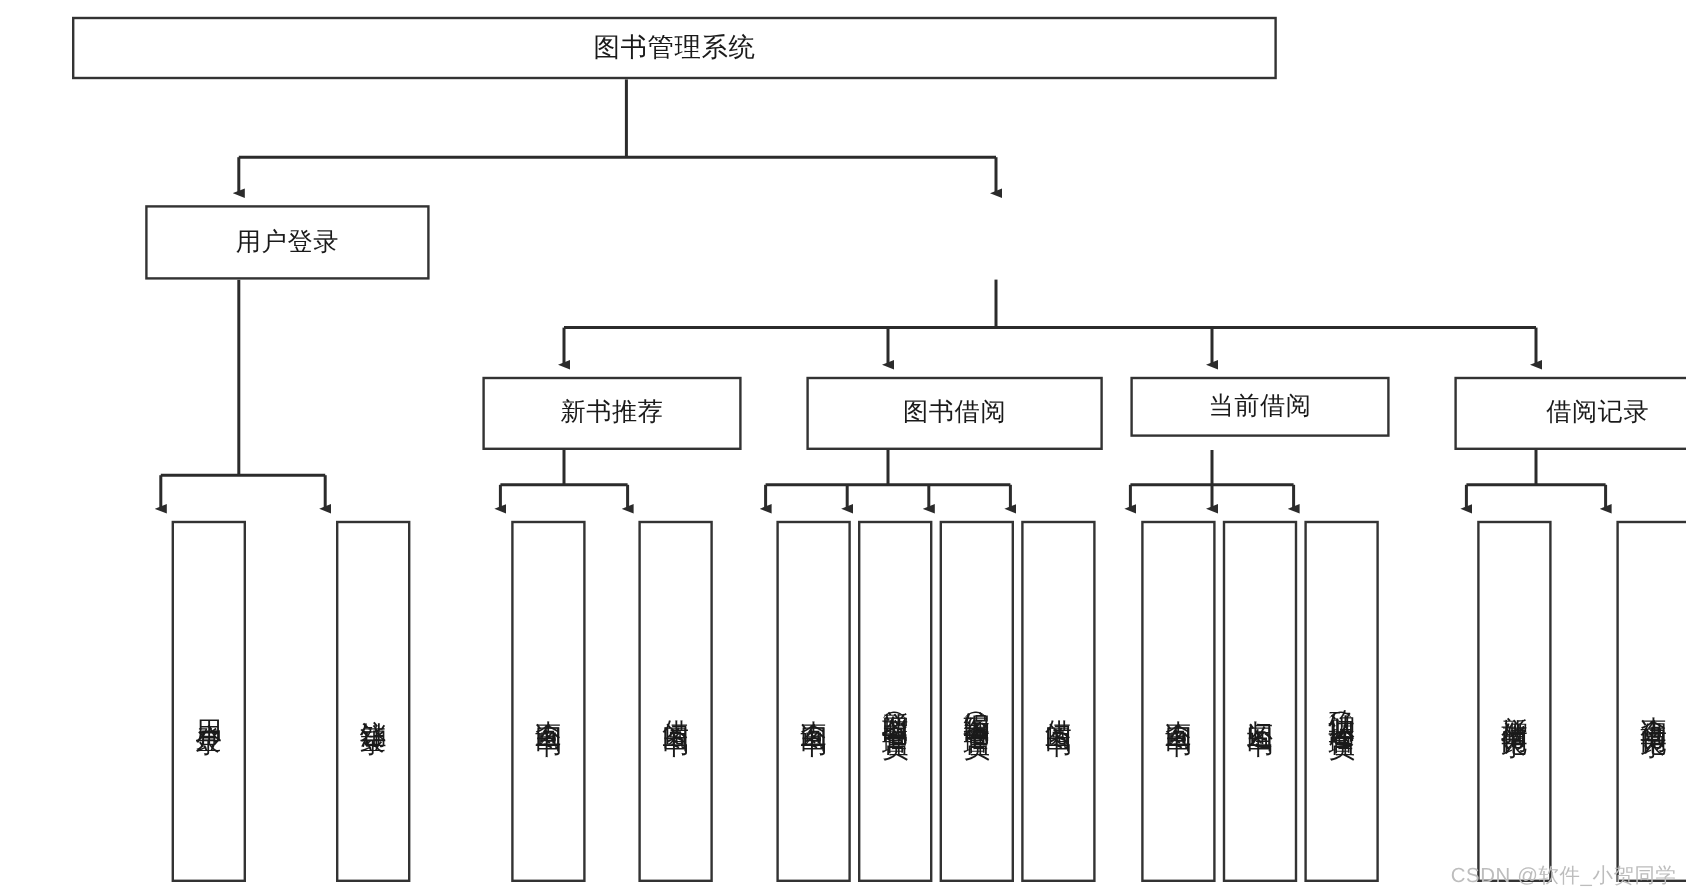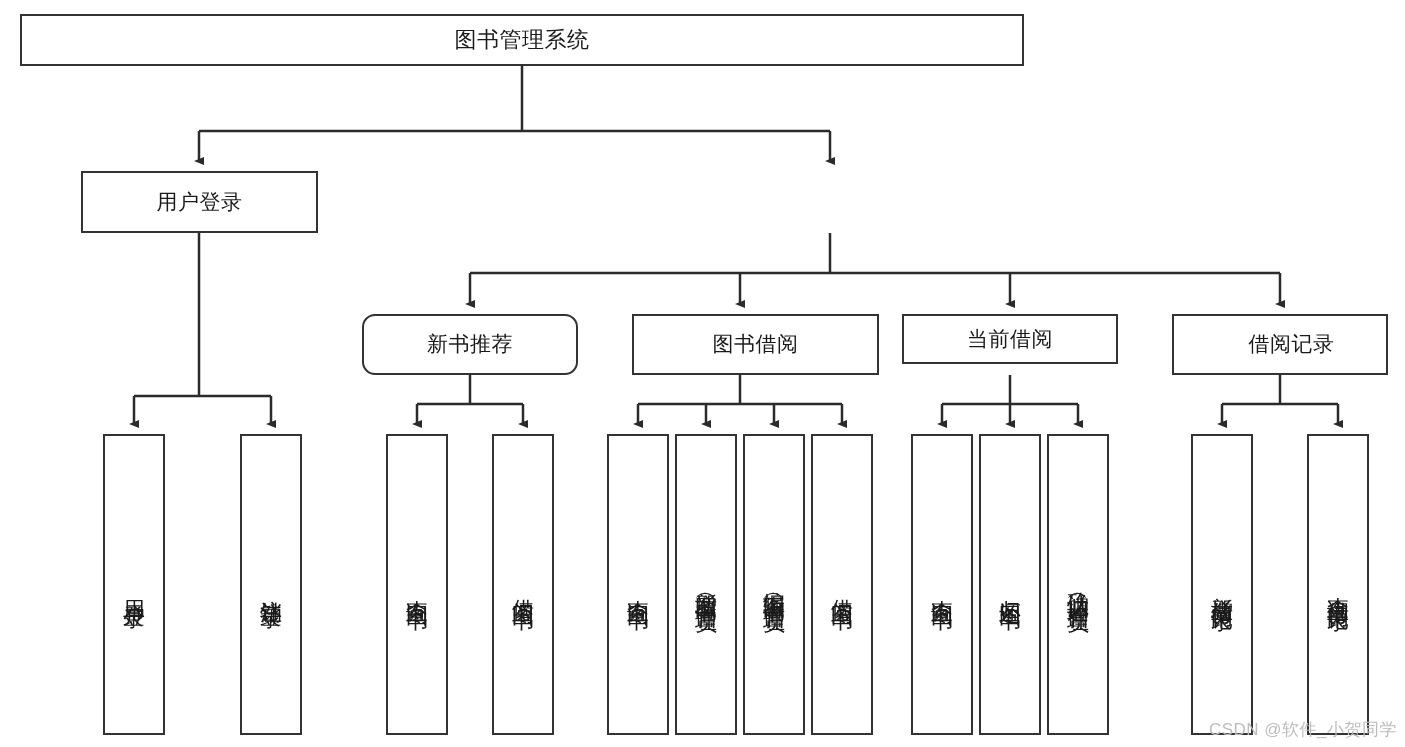--- a/index.html
+++ b/index.html
@@ -28,20 +28,21 @@
   .node {
     position: absolute;
     box-sizing: border-box;
     background: #ffffff;
     border: 2px solid #333333;
     display: flex;
     align-items: center;
     justify-content: center;
     color: #1a1a1a;
     z-index: 2;
+    margin-left: 40px;
   }
   .node .lbl {
     display: block;
     text-align: center;
     line-height: 1.18;
     letter-spacing: 0.5px;
   }
   .node.horiz .lbl {
     writing-mode: horizontal-tb;
     font-size: 21px;
@@ -127,21 +128,21 @@
   </svg>
 
   <div class="node horiz" id="root-node" style="left:20px; top:14px; width:1004px; height:52px;">
     <span class="lbl">图书管理系统</span>
   </div>
 
   <div class="node horiz" style="left:81px; top:171px; width:237px; height:62px;">
     <span class="lbl">用户登录</span>
   </div>
 
-  <div class="node horiz" style="left:362px; top:314px; width:216px; height:61px;border-radius:13px;">
+  <div class="node horiz" style="left:362px; top:314px; width:216px; height:61px;">
     <span class="lbl">新书推荐</span>
   </div>
   <div class="node horiz" style="left:632px; top:314px; width:247px; height:61px;">
     <span class="lbl">图书借阅</span>
   </div>
   <div class="node horiz" style="left:902px; top:314px; width:216px; height:50px;">
     <span class="lbl">当前借阅</span>
   </div>
   <div class="node horiz" style="left:1172px; top:314px; width:216px; height:61px;padding-left:23px;">
     <span class="lbl">借阅记录</span>

